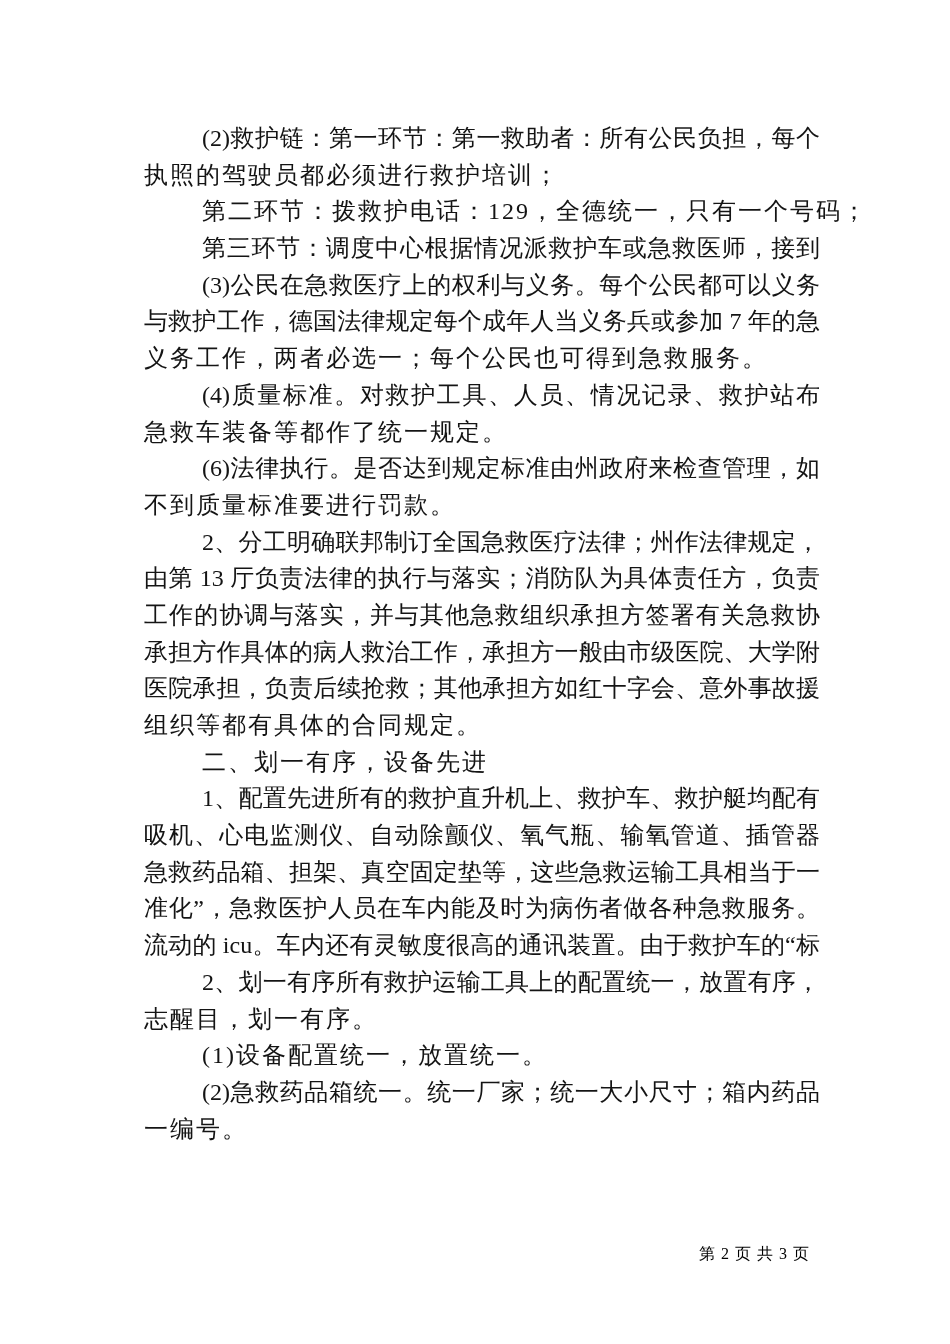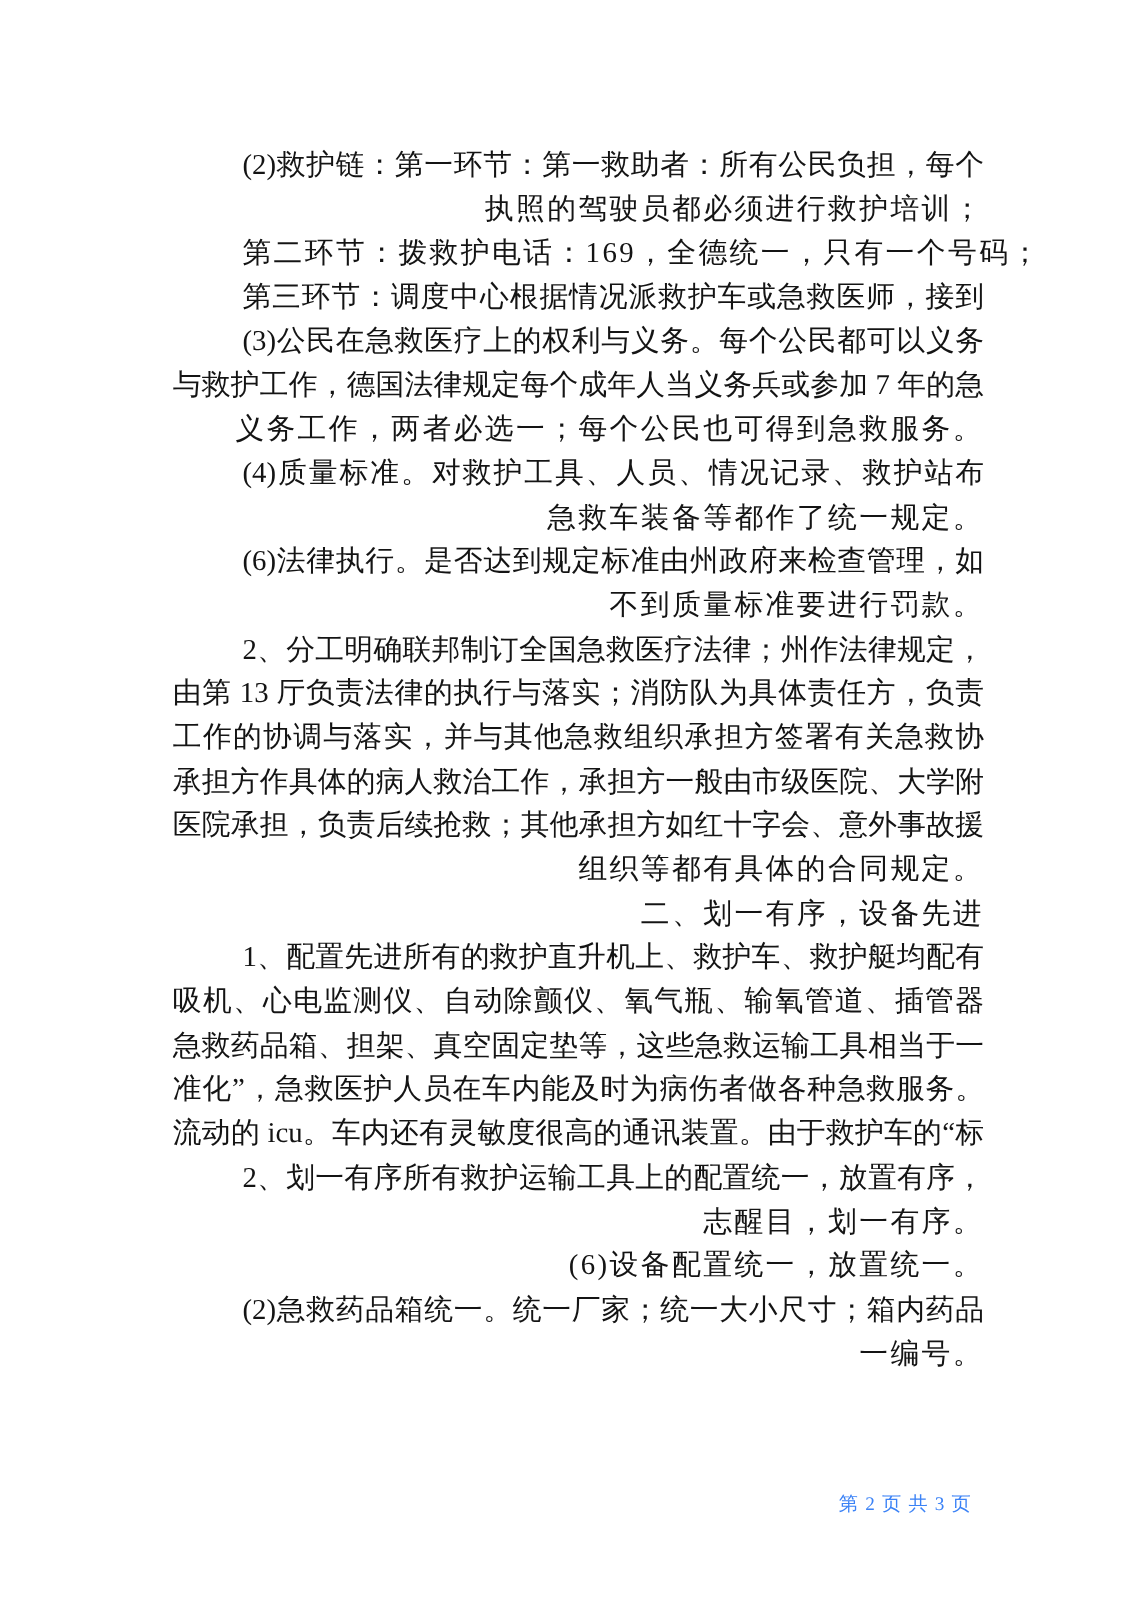--- a/index.html
+++ b/index.html
@@ -21,51 +21,51 @@
     left: 144px;
     top: 120px;
     width: 676px;
   }
   .line {
     font-size: 24px;
     line-height: 36.7px;
     height: 36.7px;
     letter-spacing: 2px;
     white-space: nowrap;
-    text-align: right;
+    text-align: left;
   }
   .line.indent {
     padding-left: 58px;
   }
   .line.fit {
     letter-spacing: 0;
     white-space: normal;
     text-align: justify;
     text-align-last: justify;
     overflow: hidden;
   }
   .footer {
     position: absolute;
     top: 1244px;
     right: 140px;
     font-size: 16px;
     line-height: 20px;
     letter-spacing: 1px;
-    color: #3b82f6;
+    color: #000000;
   }
 </style>
 </head>
 <body>
 
 <div class="page">
   <div class="body-text">
 
   <div class="line indent fit">(2)救护链：第一环节：第一救助者：所有公民负担，每个有</div>
       <div class="line">执照的驾驶员都必须进行救护培训；</div>
-      <div class="line indent">第二环节：拨救护电话：169，全德统一，只有一个号码；</div>
+      <div class="line indent">第二环节：拨救护电话：129，全德统一，只有一个号码；</div>
       <div class="line indent fit">第三环节：调度中心根据情况派救护车或急救医师，接到电话</div>
       <div class="line indent fit">(3)公民在急救医疗上的权利与义务。每个公民都可以义务参</div>
       <div class="line fit">与救护工作，德国法律规定每个成年人当义务兵或参加 7 年的急救</div>
       <div class="line">义务工作，两者必选一；每个公民也可得到急救服务。</div>
       <div class="line indent fit">(4)质量标准。对救护工具、人员、情况记录、救护站布局、</div>
       <div class="line">急救车装备等都作了统一规定。</div>
       <div class="line indent fit">(6)法律执行。是否达到规定标准由州政府来检查管理，如达</div>
       <div class="line">不到质量标准要进行罚款。</div>
       <div class="line indent fit">2、分工明确联邦制订全国急救医疗法律；州作法律规定，并</div>
       <div class="line fit">由第 13 厅负责法律的执行与落实；消防队为具体责任方，负责救护</div>
@@ -74,18 +74,18 @@
       <div class="line fit">医院承担，负责后续抢救；其他承担方如红十字会、意外事故援救</div>
       <div class="line">组织等都有具体的合同规定。</div>
       <div class="line indent">二、划一有序，设备先进</div>
       <div class="line indent fit">1、配置先进所有的救护直升机上、救护车、救护艇均配有呼</div>
       <div class="line fit">吸机、心电监测仪、自动除颤仪、氧气瓶、输氧管道、插管器械、</div>
       <div class="line fit">急救药品箱、担架、真空固定垫等，这些急救运输工具相当于一间</div>
       <div class="line fit">准化”，急救医护人员在车内能及时为病伤者做各种急救服务。</div>
       <div class="line fit">流动的 icu。车内还有灵敏度很高的通讯装置。由于救护车的“标</div>
       <div class="line indent fit">2、划一有序所有救护运输工具上的配置统一，放置有序，标</div>
       <div class="line">志醒目，划一有序。</div>
-      <div class="line indent">(6)设备配置统一，放置统一。</div>
+      <div class="line indent">(1)设备配置统一，放置统一。</div>
       <div class="line indent fit">(2)急救药品箱统一。统一厂家；统一大小尺寸；箱内药品统</div>
       <div class="line">一编号。</div>
     </div>
   <div class="footer">第 2 页 共 3 页</div>
 </div>
 
 </body></html>

